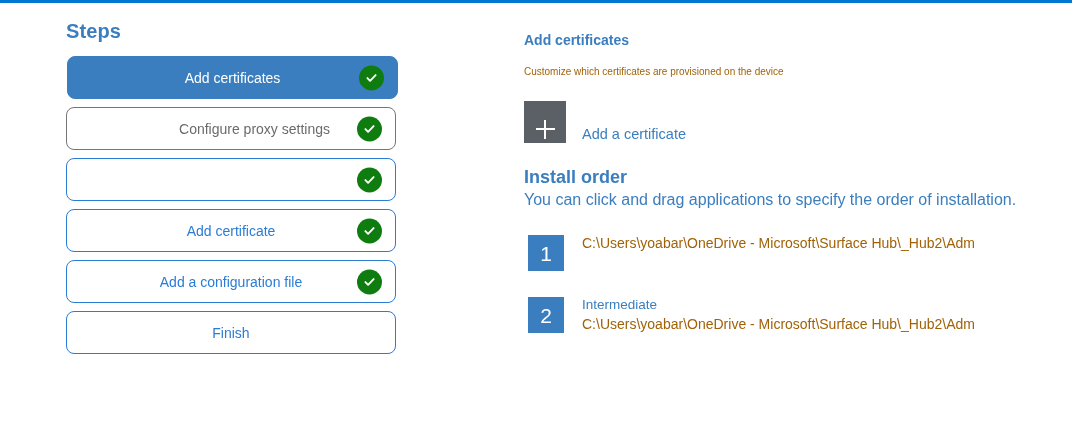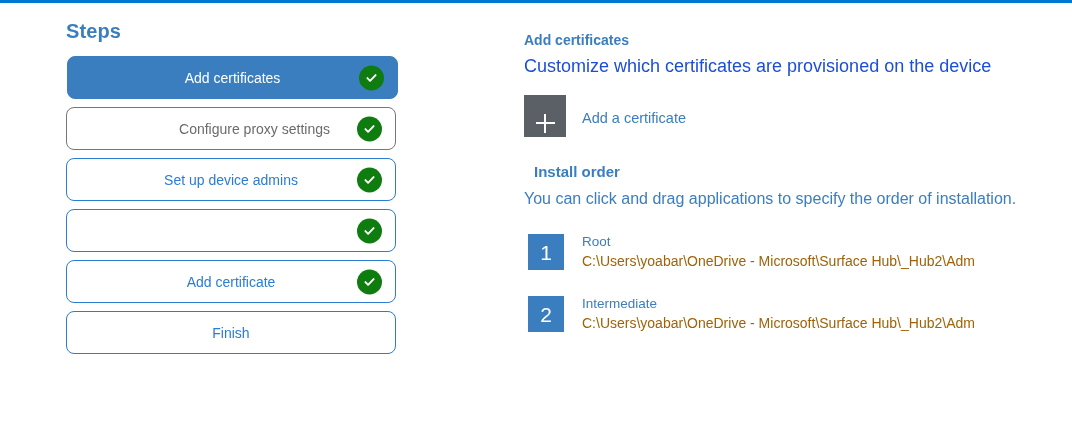--- a/index.html
+++ b/index.html
@@ -114,30 +114,30 @@
     width: 520px;
   }
   .pane-title {
     font-size: 14px;
     font-weight: bold;
     color: #3a7ebf;
     line-height: 18px;
     margin: 0;
   }
   .pane-subtitle {
-    font-size: 18px;
-    color: #1d4ed8;
+    font-size: 10px;
+    color: #a16207;
     line-height: 18px;
-    margin: 8px 0 0 0;
+    margin: 14px 0 0 0;
   }
 
   
   .add-row {
     display: flex;
-    align-items: center;
+    align-items: flex-end;
     margin-top: 20px;
   }
   .add-tile {
     width: 42px;
     height: 42px;
     background: #5b6067;
     position: relative;
     cursor: pointer;
     flex: 0 0 auto;
   }
@@ -157,25 +157,25 @@
     margin-top: 3px;
     font-size: 14.5px;
     color: #3a7ebf;
     cursor: pointer;
     line-height: 18px;
   }
 
   
   .order-block { margin-top: 26px; }
   .order-title {
-    font-size: 15px;
+    font-size: 18px;
     font-weight: bold;
     color: #3a7ebf;
     line-height: 17px;
-    margin: 10px;
+    margin: 0;
   }
   .order-help {
     font-size: 16px;
     color: #3a7ebf;
     line-height: 18px;
     margin: 5px 0 0 0;
   }
 
   .order-list { margin-top: 26px; }
   .order-item {
@@ -234,46 +234,46 @@
 
     <div class="step-btn is-muted">
       <span class="step-label">Configure proxy settings</span>
       <span class="check-badge">
         <svg width="13" height="13" viewBox="0 0 13 13" aria-hidden="true">
           <path d="M2.4 6.6 L5.1 9.3 L10.6 3.6" fill="none" stroke="#ffffff" stroke-width="1.9" stroke-linecap="round" stroke-linejoin="round"></path>
         </svg>
       </span>
     </div>
 
-    <div class="step-btn">
-      <span class="step-label">Set up device admins</span>
-      <span class="check-badge">
-        <svg width="13" height="13" viewBox="0 0 13 13" aria-hidden="true">
-          <path d="M2.4 6.6 L5.1 9.3 L10.6 3.6" fill="none" stroke="#ffffff" stroke-width="1.9" stroke-linecap="round" stroke-linejoin="round"></path>
-        </svg>
-      </span>
-    </div>
 
     <div class="step-btn">
       <span class="check-badge">
         <svg width="13" height="13" viewBox="0 0 13 13" aria-hidden="true">
           <path d="M2.4 6.6 L5.1 9.3 L10.6 3.6" fill="none" stroke="#ffffff" stroke-width="1.9" stroke-linecap="round" stroke-linejoin="round"></path>
         </svg>
       </span>
     </div>
 
     <div class="step-btn">
       <span class="step-label">Add certificate</span>
       <span class="check-badge">
         <svg width="13" height="13" viewBox="0 0 13 13" aria-hidden="true">
           <path d="M2.4 6.6 L5.1 9.3 L10.6 3.6" fill="none" stroke="#ffffff" stroke-width="1.9" stroke-linecap="round" stroke-linejoin="round"></path>
         </svg>
       </span>
     </div>
 
+    <div class="step-btn">
+      <span class="step-label">Add a configuration file</span>
+      <span class="check-badge">
+        <svg width="13" height="13" viewBox="0 0 13 13" aria-hidden="true">
+          <path d="M2.4 6.6 L5.1 9.3 L10.6 3.6" fill="none" stroke="#ffffff" stroke-width="1.9" stroke-linecap="round" stroke-linejoin="round"></path>
+        </svg>
+      </span>
+    </div>
 
     <div class="step-btn">
       <span class="step-label">Finish</span>
     </div>
   </div>
 
   <div class="detail-pane">
 
     <h3 class="pane-title">Add certificates</h3>
     <p class="pane-subtitle">Customize which certificates are provisioned on the device</p>
@@ -288,21 +288,20 @@
 
     <div class="order-block">
       <h4 class="order-title">Install order</h4>
       <p class="order-help">You can click and drag applications to specify the order of installation.</p>
 
       <div class="order-list">
 
         <div class="order-item">
           <div class="order-index">1</div>
           <div class="order-text">
-            <div class="order-name">Root</div>
             <div class="order-path">C:\Users\yoabar\OneDrive - Microsoft\Surface Hub\_Hub2\Adm</div>
           </div>
         </div>
 
         <div class="order-item">
           <div class="order-index">2</div>
           <div class="order-text">
             <div class="order-name">Intermediate</div>
             <div class="order-path">C:\Users\yoabar\OneDrive - Microsoft\Surface Hub\_Hub2\Adm</div>
           </div>

